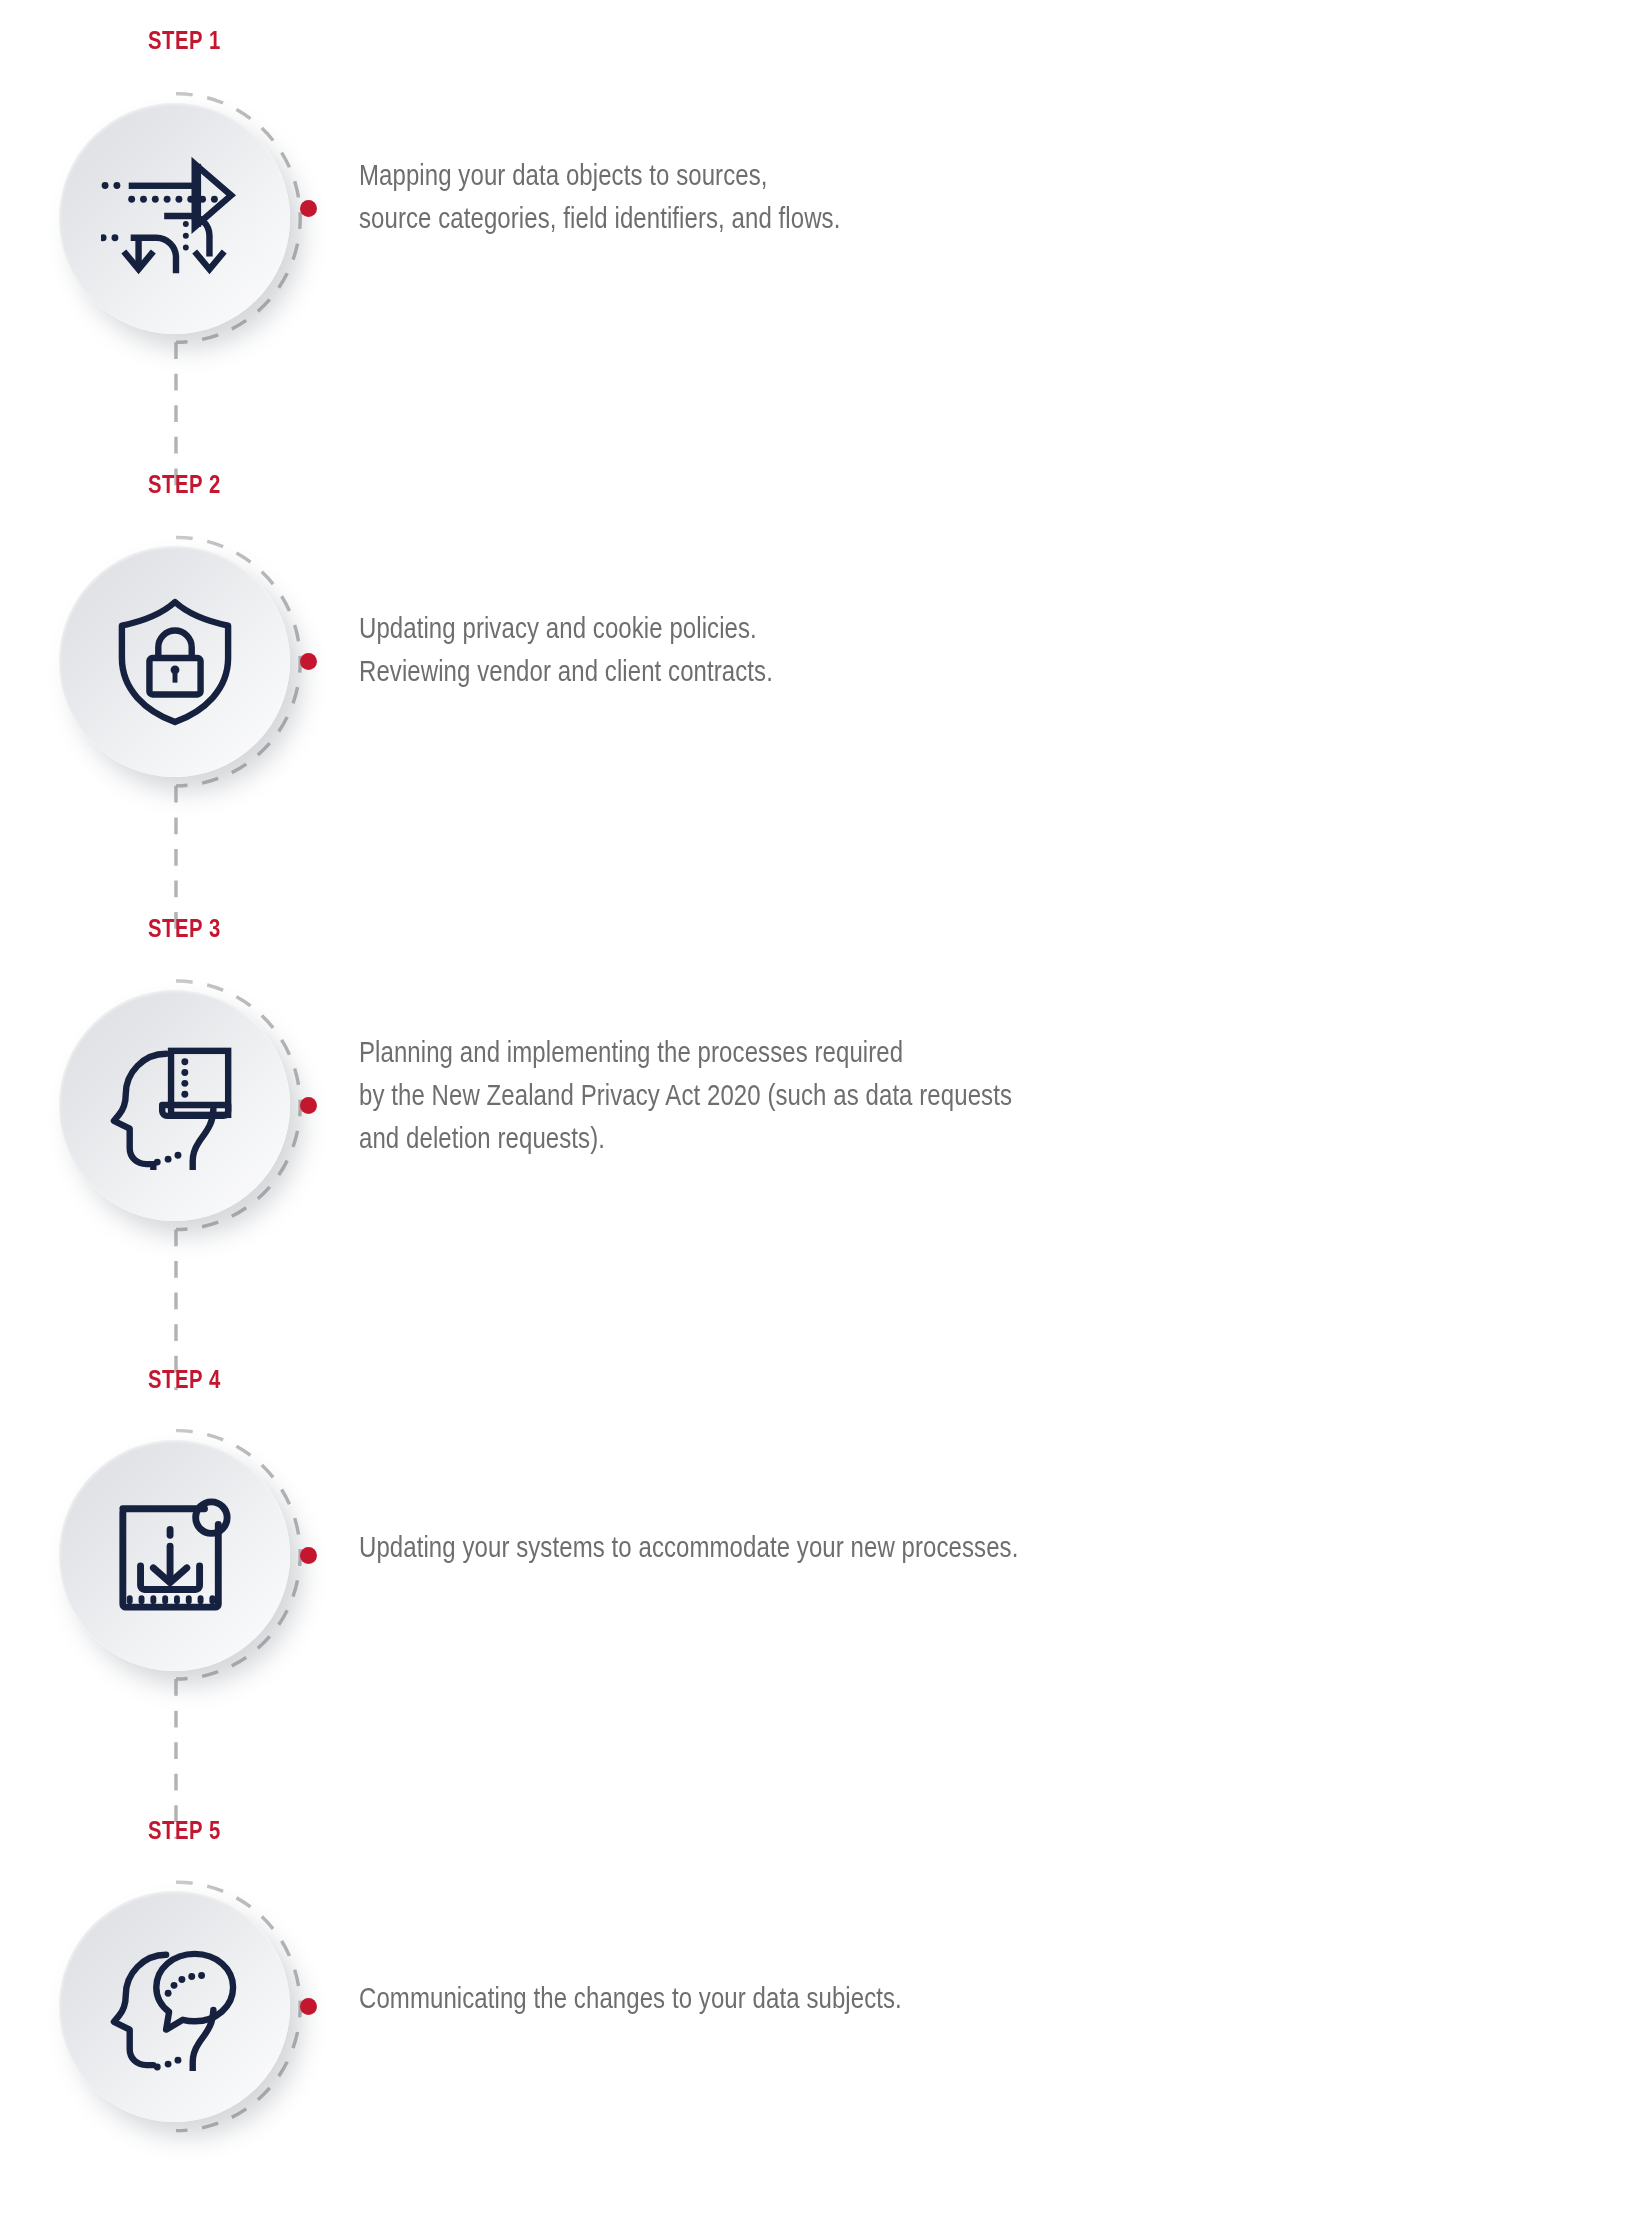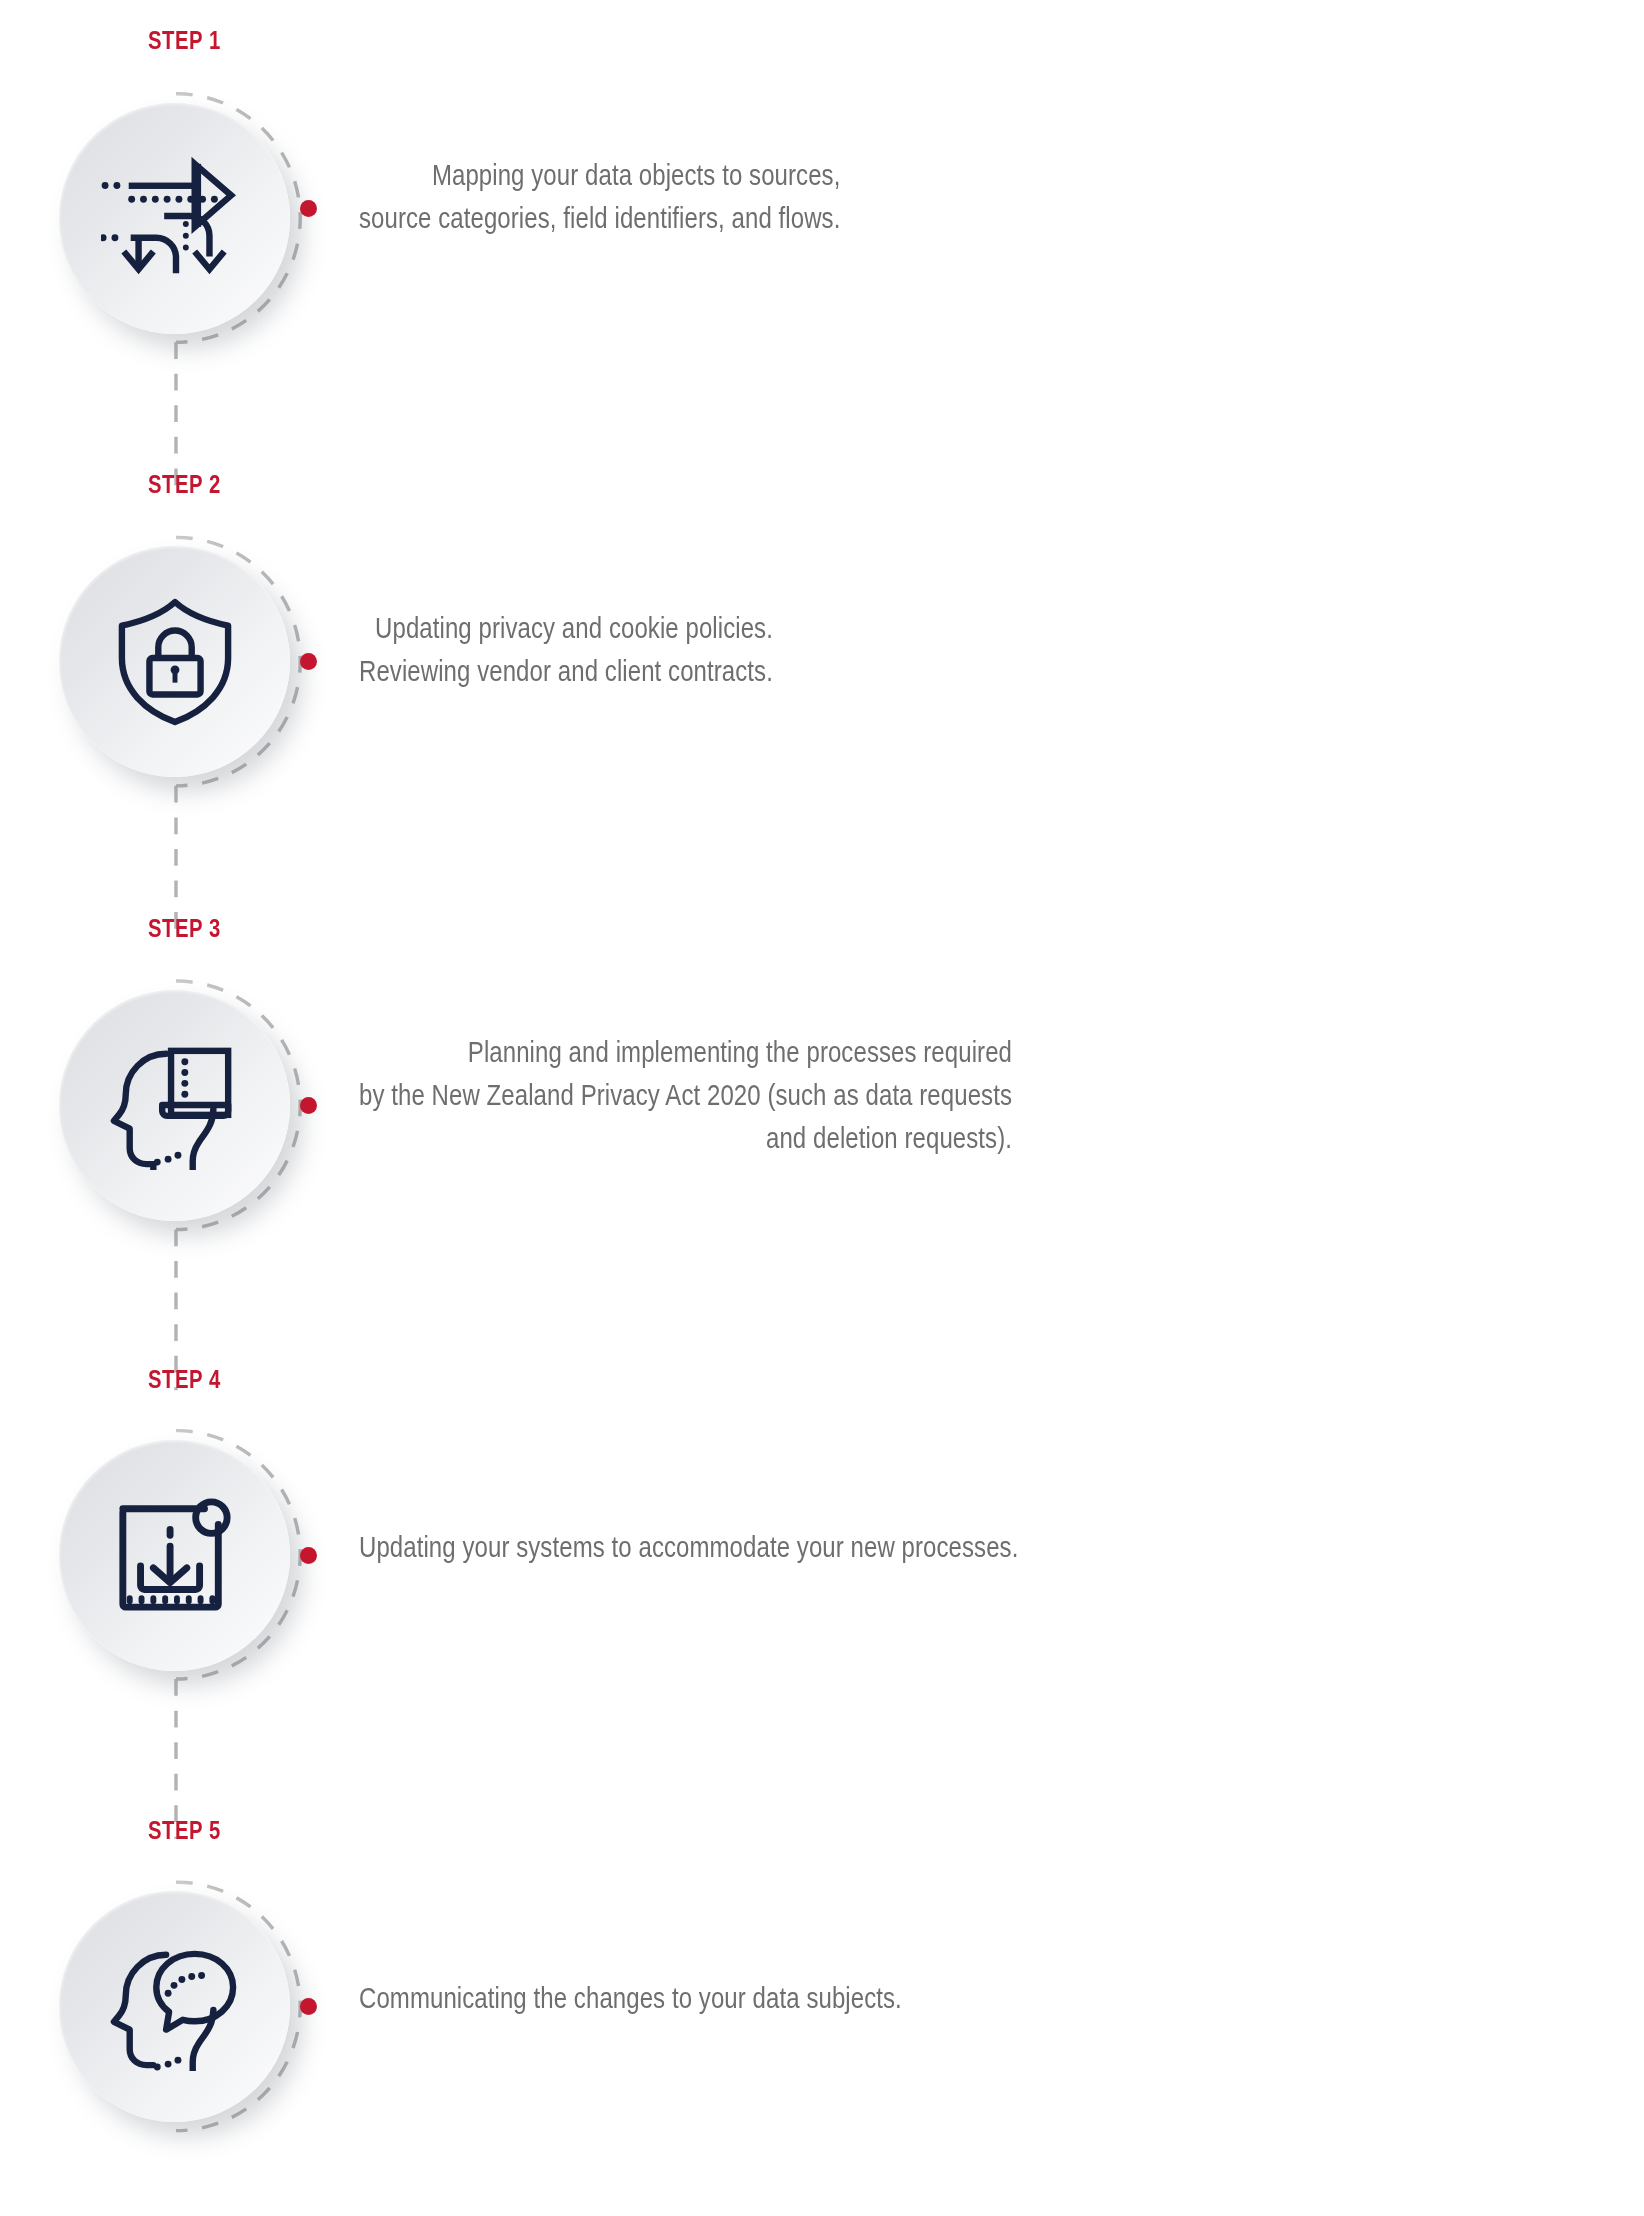--- a/index.html
+++ b/index.html
@@ -11,21 +11,20 @@
     width: 1644px;
     height: 2216px;
     position: relative;
     overflow: hidden;
     font-family: "Liberation Sans", sans-serif;
   }
 
   #infographic {
     position: absolute;
     inset: 0;
-    text-align: right;
   }
 
   
   .connector-layer {
     position: absolute;
     left: 0;
     top: 0;
     width: 1644px;
     height: 2216px;
     pointer-events: none;

